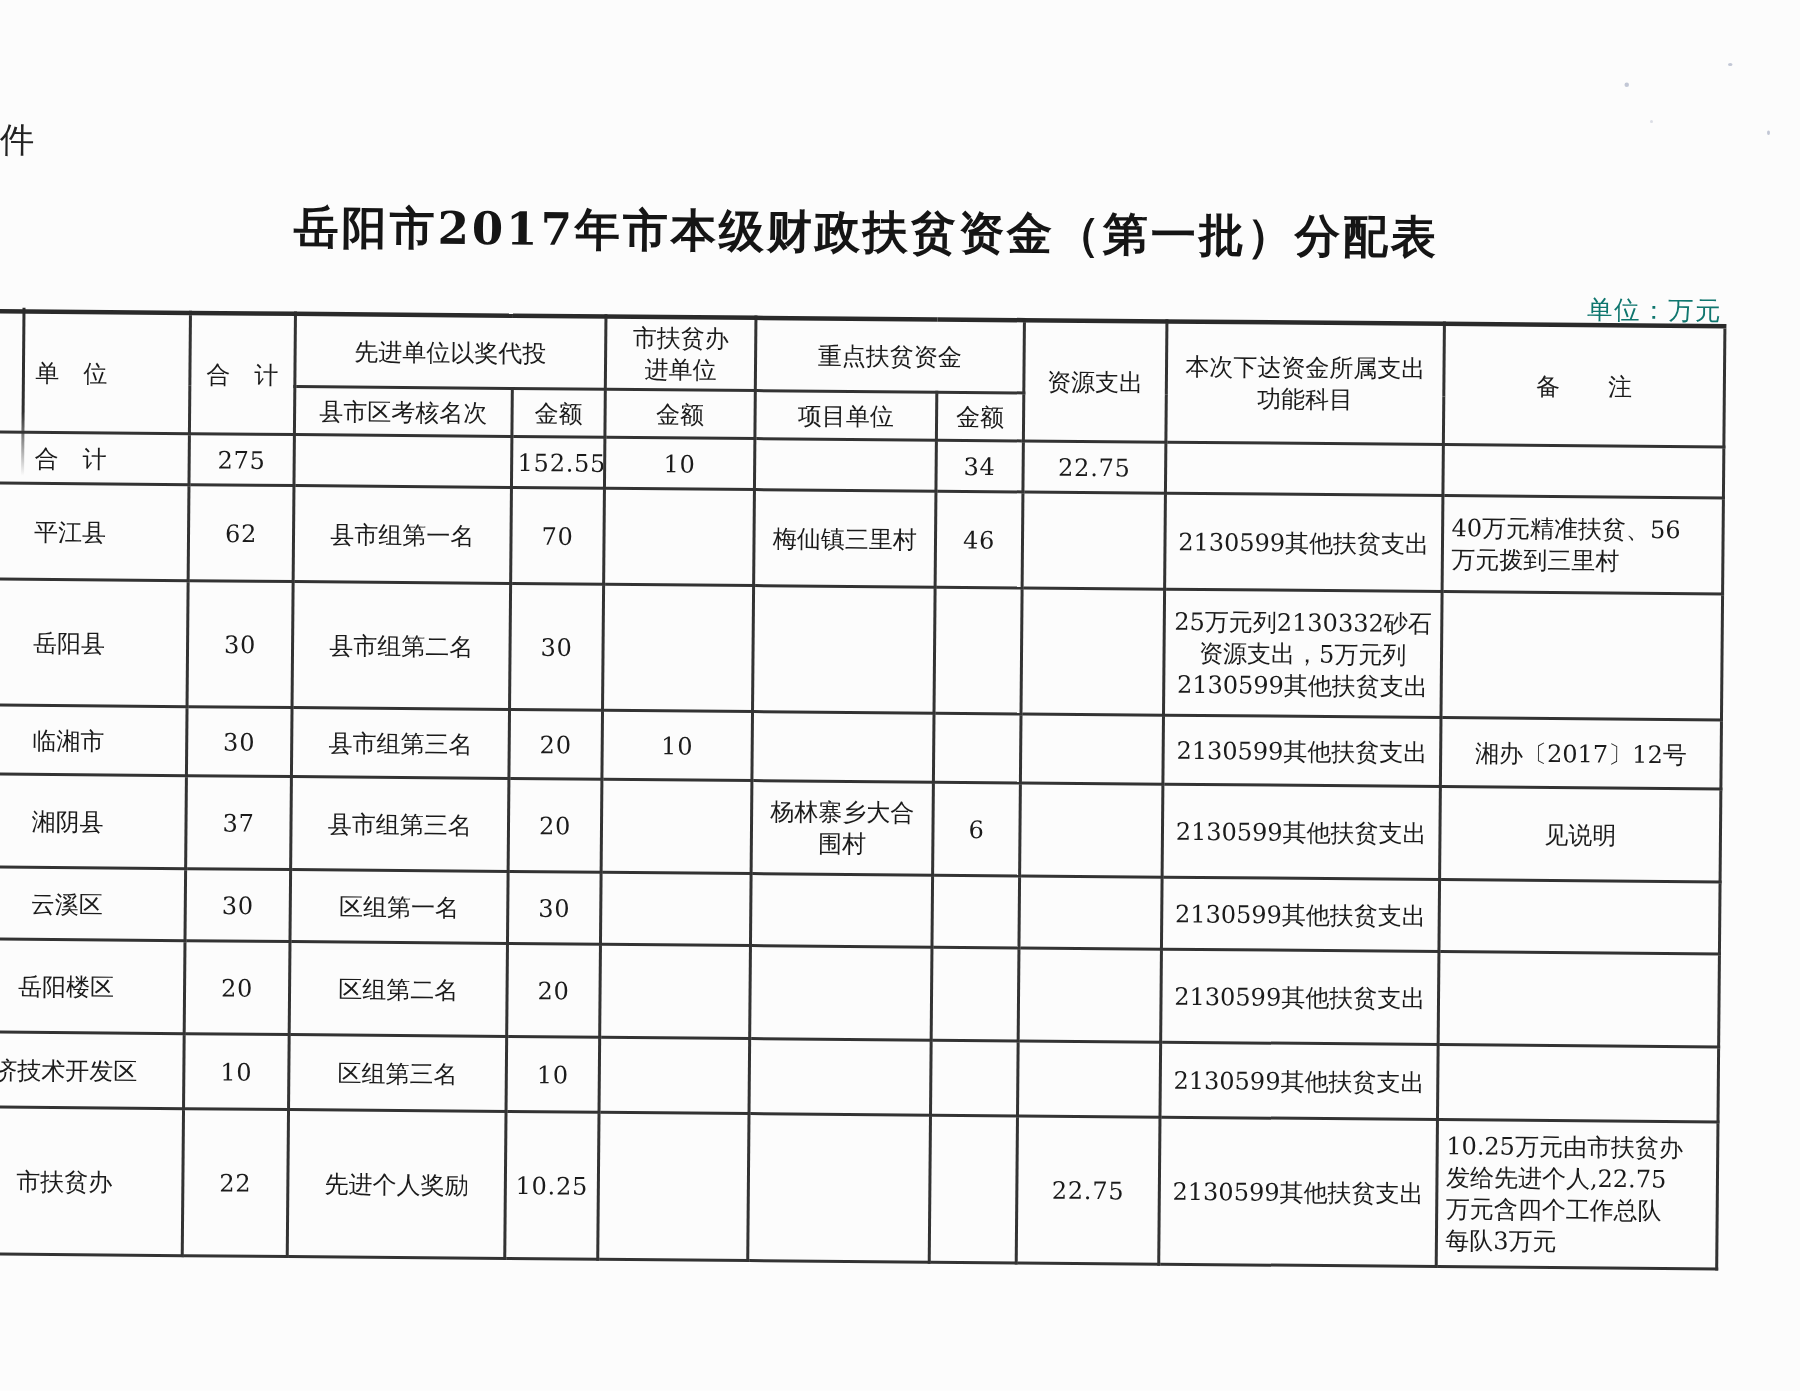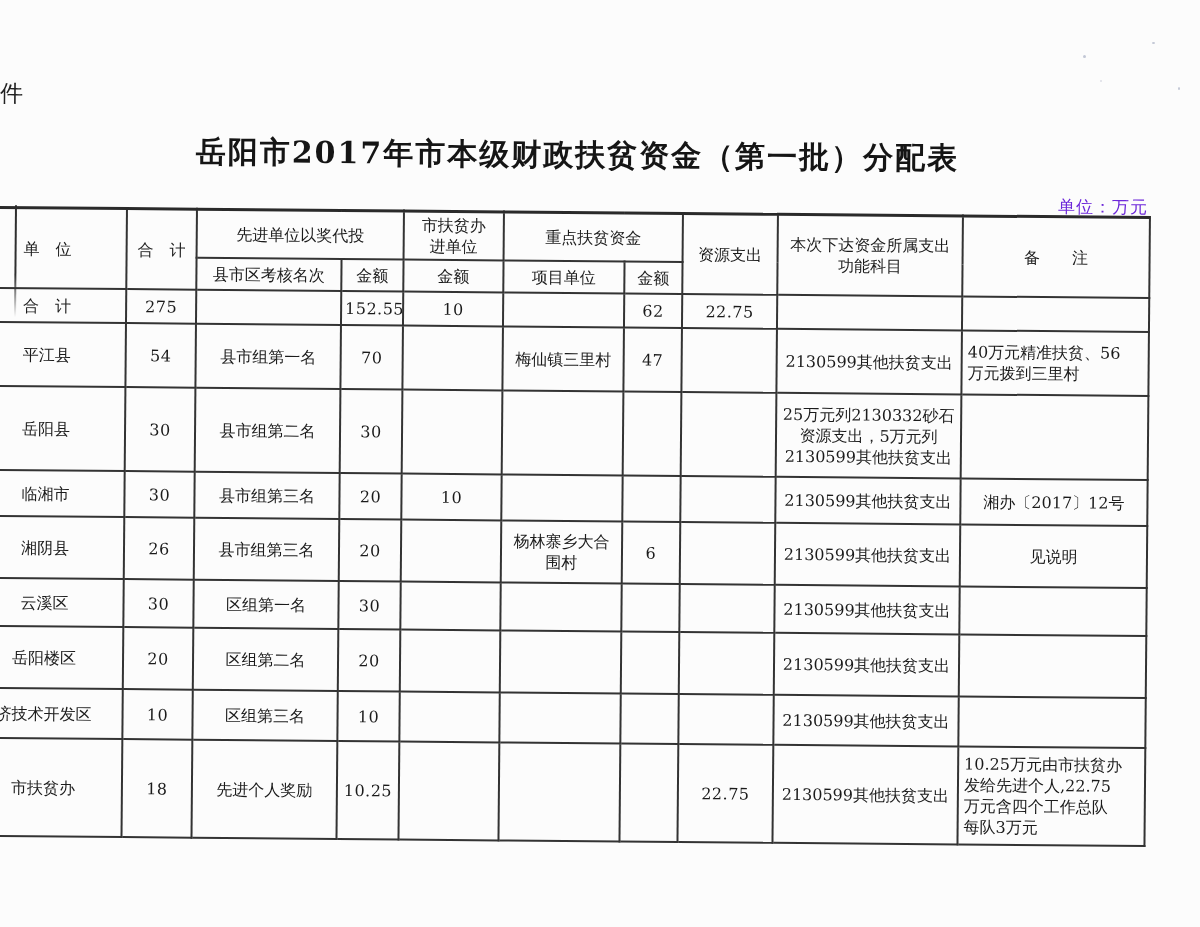--- a/index.html
+++ b/index.html
@@ -22,21 +22,21 @@
     position:absolute;left:4px;top:78px;
     font-size:23px;letter-spacing:2px;color:#222;
   }
   .title{
     position:absolute;top:130px;left:0;width:100%;
     text-align:center;padding-left:34px;box-sizing:border-box;
     font-size:30px;font-weight:bold;letter-spacing:2px;color:#151515;
   }
   .unit-note{
     position:absolute;top:186px;right:2px;
-    font-size:17px;letter-spacing:1px;color:#6d28d9;
+    font-size:17px;letter-spacing:1px;color:#0f766e;
   }
   table.alloc{
     position:absolute;top:206px;left:0;
     width:1180px;
     border-collapse:collapse;
     table-layout:fixed;
   }
   table.alloc{border-top:3px solid #2a2a2a;border-right:2px solid #2a2a2a;border-bottom:2px solid #2a2a2a;}
   table.alloc th,table.alloc td{
     border:2px solid #333;
@@ -126,33 +126,33 @@
         </tr>
       </thead>
       <tbody>
         <tr class="r0">
           <td>合　计</td>
           <td class="num">275</td>
           <td></td>
           <td class="num">152.55</td>
           <td class="num">10</td>
           <td></td>
-          <td class="num">62</td>
+          <td class="num">34</td>
           <td class="num">22.75</td>
           <td></td>
           <td class="remark"></td>
         </tr>
         <tr class="r1">
           <td>平江县</td>
-          <td class="num">54</td>
+          <td class="num">62</td>
           <td>县市组第一名</td>
           <td class="num">70</td>
           <td class="num"></td>
           <td>梅仙镇三里村</td>
-          <td class="num">47</td>
+          <td class="num">46</td>
           <td class="num"></td>
           <td>2130599其他扶贫支出</td>
           <td class="remark">40万元精准扶贫、56
 万元拨到三里村</td>
         </tr>
         <tr class="r2">
           <td>岳阳县</td>
           <td class="num">30</td>
           <td>县市组第二名</td>
           <td class="num">30</td>
@@ -172,21 +172,21 @@
           <td class="num">20</td>
           <td class="num">10</td>
           <td></td>
           <td class="num"></td>
           <td class="num"></td>
           <td>2130599其他扶贫支出</td>
           <td class="remark">湘办〔2017〕12号</td>
         </tr>
         <tr class="r4">
           <td>湘阴县</td>
-          <td class="num">26</td>
+          <td class="num">37</td>
           <td>县市组第三名</td>
           <td class="num">20</td>
           <td class="num"></td>
           <td>杨林寨乡大合
 围村</td>
           <td class="num">6</td>
           <td class="num"></td>
           <td>2130599其他扶贫支出</td>
           <td class="remark">见说明</td>
         </tr>
@@ -221,21 +221,21 @@
           <td class="num">10</td>
           <td class="num"></td>
           <td></td>
           <td class="num"></td>
           <td class="num"></td>
           <td>2130599其他扶贫支出</td>
           <td class="remark"></td>
         </tr>
         <tr class="r8">
           <td>市扶贫办</td>
-          <td class="num">18</td>
+          <td class="num">22</td>
           <td>先进个人奖励</td>
           <td class="num">10.25</td>
           <td class="num"></td>
           <td></td>
           <td class="num"></td>
           <td class="num">22.75</td>
           <td>2130599其他扶贫支出</td>
           <td class="remark">10.25万元由市扶贫办
 发给先进个人,22.75
 万元含四个工作总队

